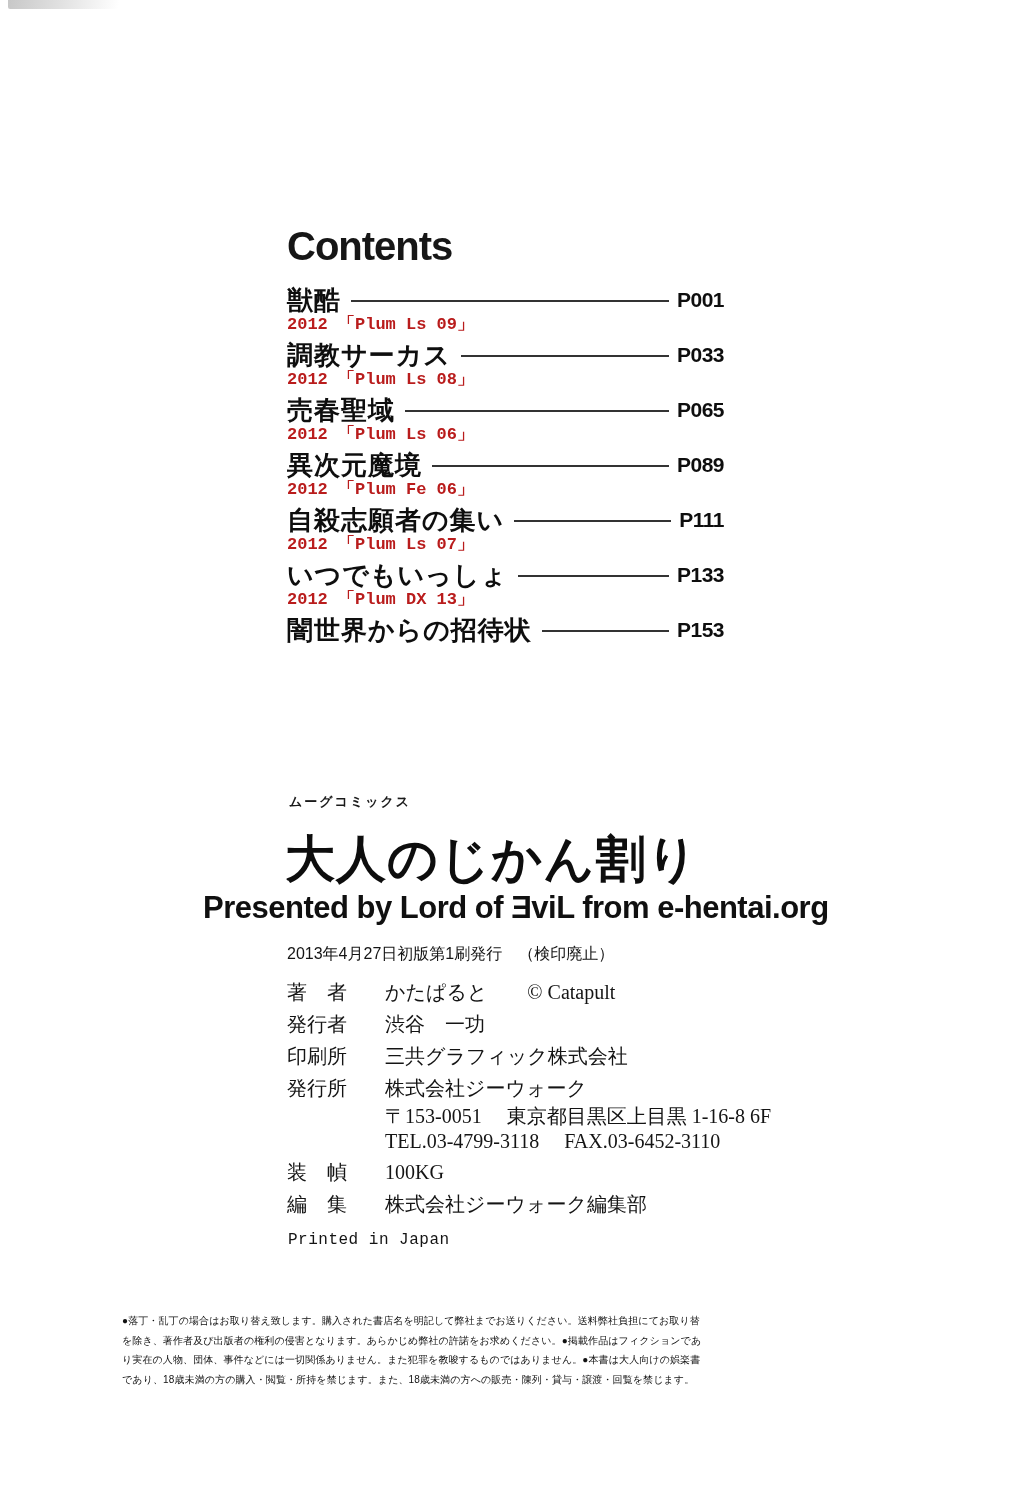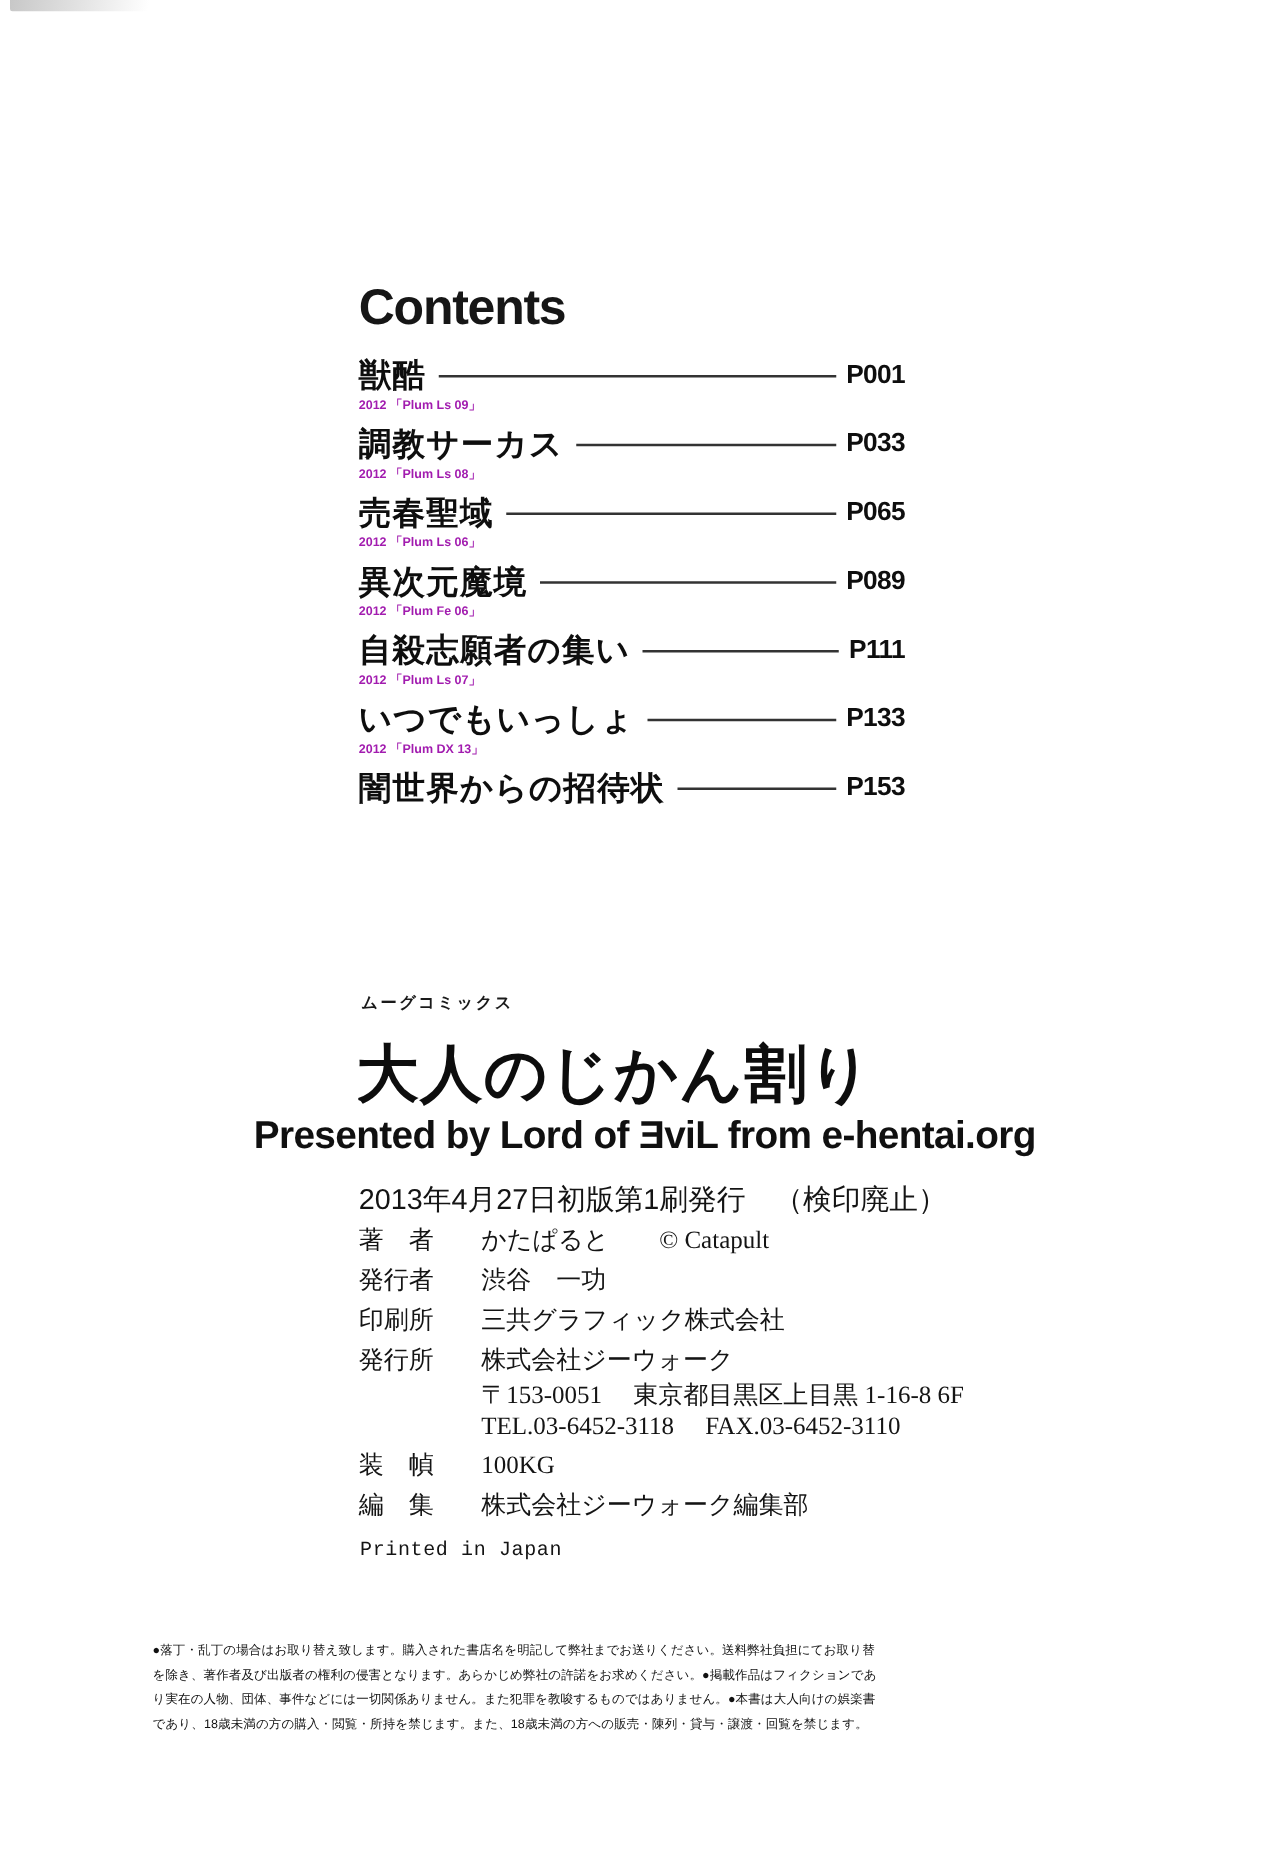--- a/index.html
+++ b/index.html
@@ -10,29 +10,29 @@
           background:linear-gradient(100deg,#9a9a9a 0%,#c8c8c8 40%,rgba(255,255,255,0) 85%);
           opacity:.55;border-radius:0 0 6px 2px;}
   
   .toc{position:absolute;left:287px;top:224px;width:437px;}
   .toc h1{margin:0 0 16px 0;font-size:40px;font-weight:600;letter-spacing:-1px;color:#161616;}
   .toc-entry{margin-bottom:8px;}
   .toc-row{display:flex;align-items:center;height:30px;text-align:right;}
   .toc-title{font-size:26px;font-weight:900;letter-spacing:1px;white-space:nowrap;color:#0e0e0e;}
   .toc-leader{flex:1;height:0;border-top:2px solid #333;margin:2px 8px 0 10px;}
   .toc-page{font-size:21px;font-weight:700;letter-spacing:-0.5px;color:#0e0e0e;}
-  .toc-caption{font-family:Liberation Sans, sans-serif;font-size:10px;font-weight:700;
-               letter-spacing:0;margin-top:2px;line-height:15px;color:#a21caf;white-space:nowrap;}
+  .toc-caption{font-family:Liberation Mono, monospace;font-size:17px;font-weight:700;
+               letter-spacing:0;margin-top:2px;line-height:15px;color:#b91c1c;white-space:nowrap;}
   
   .imprint{position:absolute;left:289px;top:793px;font-size:13px;font-weight:700;letter-spacing:2px;}
   .book-title{position:absolute;left:285px;top:826px;font-size:50px;font-weight:900;
               letter-spacing:1px;white-space:nowrap;color:#0d0d0d;}
   .watermark{position:absolute;left:203px;top:890px;font-size:31px;font-weight:700;
              letter-spacing:-0.5px;white-space:nowrap;color:#101010;}
-  .edition{position:absolute;left:287px;top:944px;font-size:23px;white-space:pre;color:#141414;}
+  .edition{position:absolute;left:287px;top:944px;font-size:16px;white-space:pre;color:#141414;}
   .colo{position:absolute;left:287px;top:981px;font-family:"Liberation Serif",serif;font-size:20px;color:#141414;}
   .colo-row{display:flex;margin-bottom:9px;line-height:23px;font-family:Liberation Serif, serif;}
   .colo-label{width:60px;white-space:pre;flex:0 0 auto;}
   .colo-value{margin-left:38px;white-space:pre;}
   .colo-extra{margin-left:98px;line-height:25px;white-space:pre;}
   .colo-extra-wrap{margin-bottom:7px;}
   .printed{position:absolute;left:288px;top:1231px;font-family:"Liberation Mono",monospace;
            font-size:16px;font-weight:400;letter-spacing:0.5px;color:#141414;}
   
   .disclaimer{position:absolute;left:122px;top:1311px;width:786px;
@@ -128,21 +128,21 @@
     <div class="colo-row">
       <span class="colo-label">印刷所</span>
       <span class="colo-value">三共グラフィック株式会社</span>
     </div>
     <div class="colo-row" style="margin-bottom:4px;">
       <span class="colo-label">発行所</span>
       <span class="colo-value">株式会社ジーウォーク</span>
     </div>
     <div class="colo-extra-wrap">
       <div class="colo-extra">〒153-0051　 東京都目黒区上目黒 1-16-8 6F</div>
-      <div class="colo-extra">TEL.03-6452-3118　 FAX.03-6452-3110</div>
+      <div class="colo-extra">TEL.03-4799-3118　 FAX.03-6452-3110</div>
     </div>
     <div class="colo-row">
       <span class="colo-label">装　幀</span>
       <span class="colo-value">100KG</span>
     </div>
     <div class="colo-row">
       <span class="colo-label">編　集</span>
       <span class="colo-value">株式会社ジーウォーク編集部</span>
     </div>
   </div>

